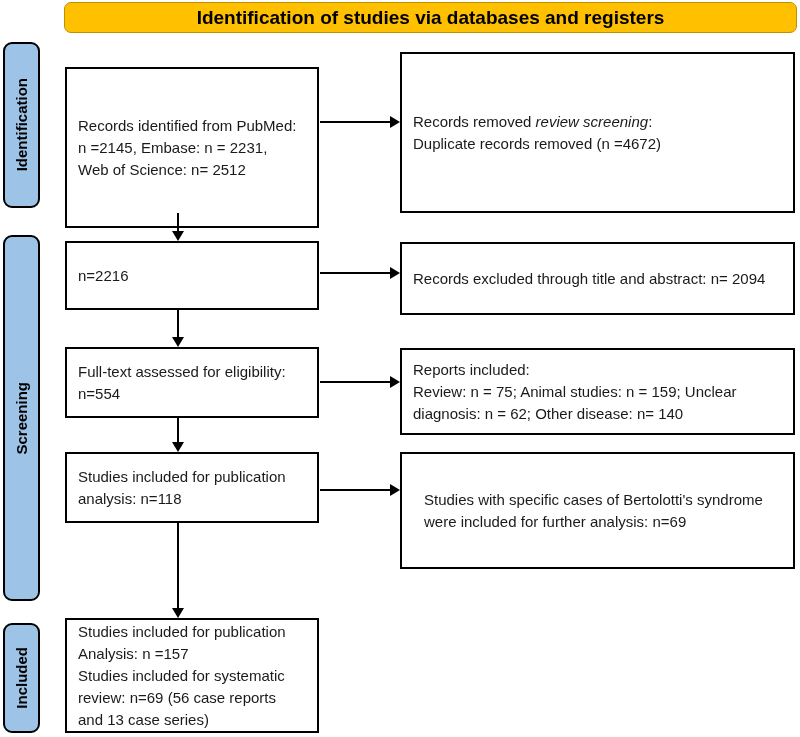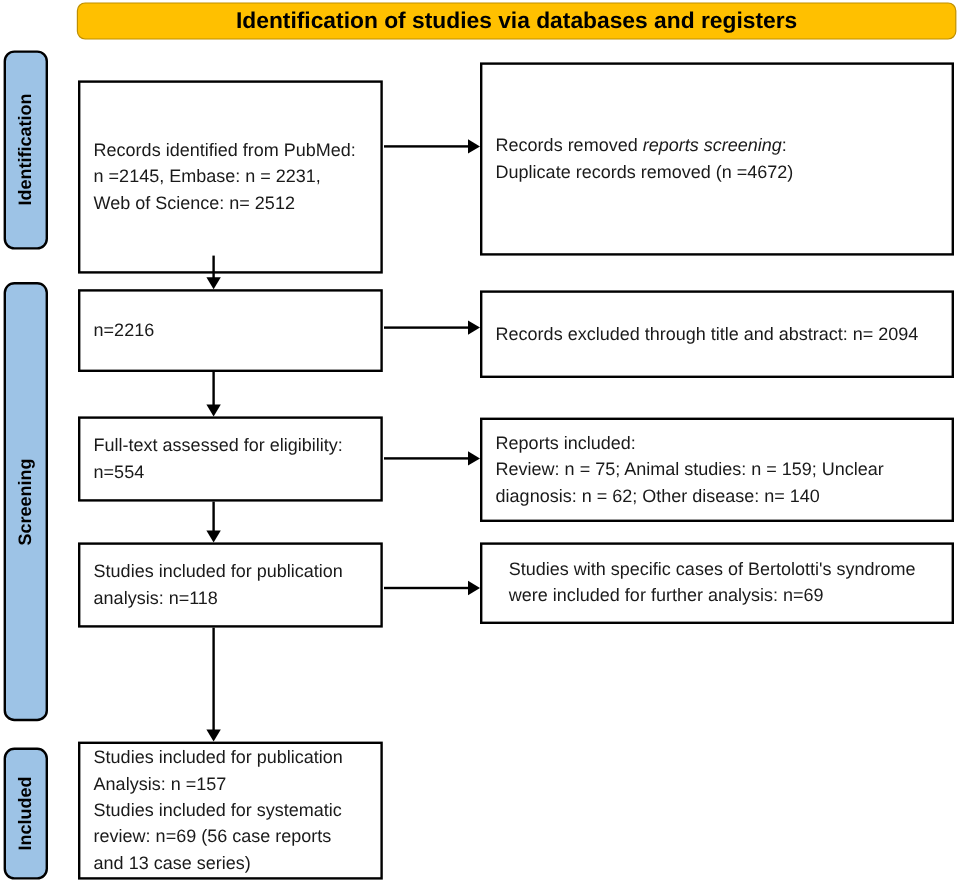--- a/index.html
+++ b/index.html
@@ -37,21 +37,21 @@
     padding:4px 8px 4px 11px; font-size:15px; line-height:22px;
   }
   .ln{white-space:nowrap;}
   #b1{left:65px;top:67px;width:254px;height:161px;}
   #b2{left:400px;top:52px;width:395px;height:161px;}
   #b3{left:65px;top:241px;width:254px;height:69px;}
   #b4{left:400px;top:242px;width:395px;height:73px;}
   #b5{left:65px;top:347px;width:254px;height:71px;}
   #b6{left:400px;top:348px;width:395px;height:87px;}
   #b7{left:65px;top:452px;width:254px;height:71px;}
-  #b8{left:400px;top:452px;width:395px;height:68px;padding-left:22px;}
+  #b8{left:400px;top:452px;width:395px;height:117px;padding-left:22px;}
   #b9{left:65px;top:618px;width:254px;height:115px;}
   .vline{position:absolute;left:177px;width:2px;background:var(--line);}
   .vhead{position:absolute;left:172px;width:0;height:0;
     border-left:6px solid transparent;border-right:6px solid transparent;
     border-top:10px solid var(--line);}
   #a1l{top:213px;height:19px;} #a1h{top:231px;}
   #a2l{top:310px;height:28px;} #a2h{top:337px;}
   #a3l{top:418px;height:25px;} #a3h{top:442px;}
   #a4l{top:523px;height:86px;} #a4h{top:608px;}
   .hline{position:absolute;left:320px;width:71px;height:2px;background:var(--line);}
@@ -82,21 +82,21 @@
     <span>Included</span>
   </div>
 
   <div class="box" id="b1">
     <div class="ln">Records identified from PubMed:</div>
     <div class="ln">n =2145, Embase: n = 2231,</div>
     <div class="ln">Web of Science: n= 2512</div>
   </div>
 
   <div class="box" id="b2">
-    <div class="ln"><span>Records removed </span><i>reports screening</i><span>:</span></div>
+    <div class="ln"><span>Records removed </span><i>review screening</i><span>:</span></div>
     <div class="ln">Duplicate records removed (n =4672)</div>
   </div>
 
   <div class="box" id="b3">
     <div class="ln">n=2216</div>
   </div>
 
   <div class="box" id="b4">
     <div class="ln">Records excluded through title and abstract: n= 2094</div>
   </div>

